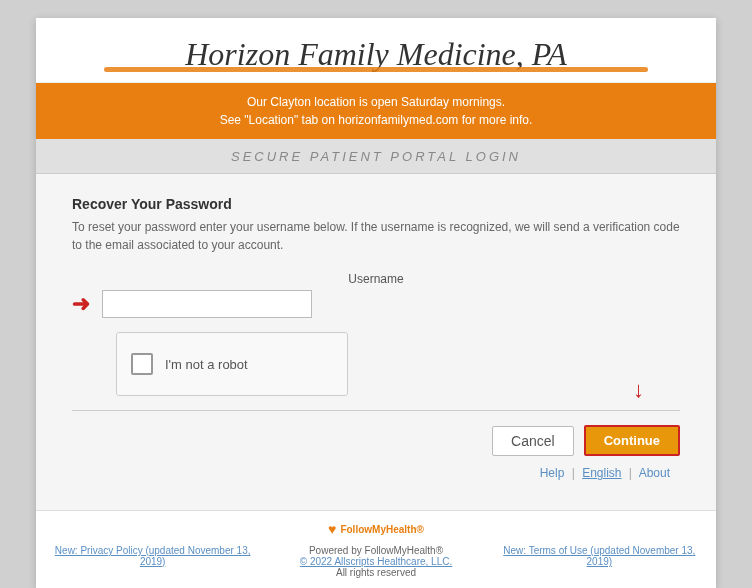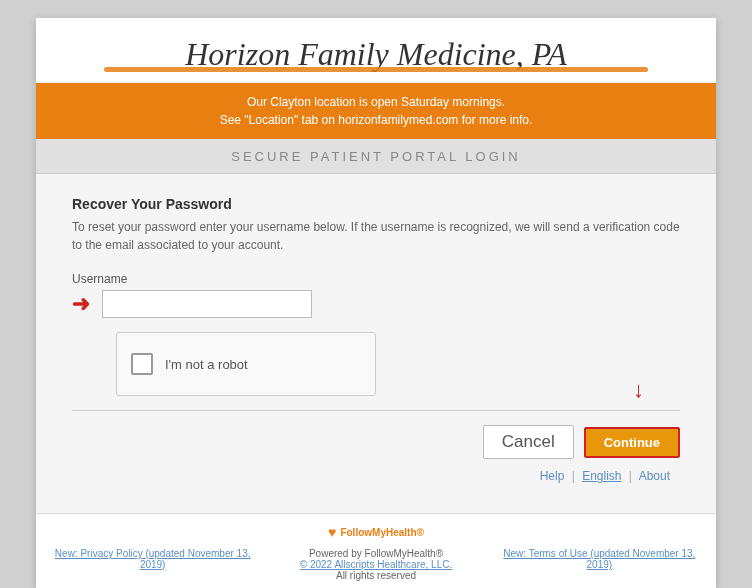--- a/index.html
+++ b/index.html
@@ -64,20 +64,21 @@
     .banner-text span {
       font-weight: normal;
       display: block;
     }
     
     .portal-bar {
       background: #e0e0e0;
       text-align: center;
       padding: 8px 0;
       border-bottom: 1px solid #ccc;
+      font-style: italic;
     }
     .portal-bar-text {
       font-size: 13px;
       letter-spacing: 3px;
       color: #888;
       font-weight: 500;
     }
     
     .content-area {
       background: #f5f5f5;
@@ -95,20 +96,21 @@
       font-size: 12px;
       color: #666;
       margin-bottom: 18px;
       line-height: 1.5;
     }
     .field-label {
       font-size: 12px;
       color: #555;
       margin-bottom: 4px;
       display: block;
+      text-align: center;
     }
     .username-row {
       display: flex;
       align-items: center;
       gap: 10px;
       margin-bottom: 14px;
       position: relative;
     }
     .arrow-indicator {
       color: #cc2222;
@@ -121,21 +123,21 @@
       width: 210px;
       height: 28px;
       border: 1px solid #bbb;
       background: #fff;
       font-size: 13px;
       padding: 3px 6px;
       outline: none;
     }
     
     .recaptcha-box {
-      width: 260px;
+      width: 232px;
       height: 64px;
       border: 1px solid #ccc;
       background: #f9f9f9;
       border-radius: 3px;
       display: flex;
       align-items: center;
       gap: 12px;
       padding: 0 14px;
       margin-left: 44px;
       margin-bottom: 10px;
@@ -186,21 +188,21 @@
       justify-content: flex-end;
       align-items: center;
       gap: 10px;
       padding: 0 0 6px 0;
       position: relative;
     }
     .cancel-btn {
       background: #fff;
       border: 1px solid #bbb;
       color: #555;
-      font-size: 17px;
+      font-size: 14px;
       padding: 6px 18px;
       cursor: pointer;
       border-radius: 2px;
     }
     .continue-btn {
       background: #e8960a;
       border: 2px solid #cc2222;
       color: #fff;
       font-size: 13px;
       padding: 6px 18px;

